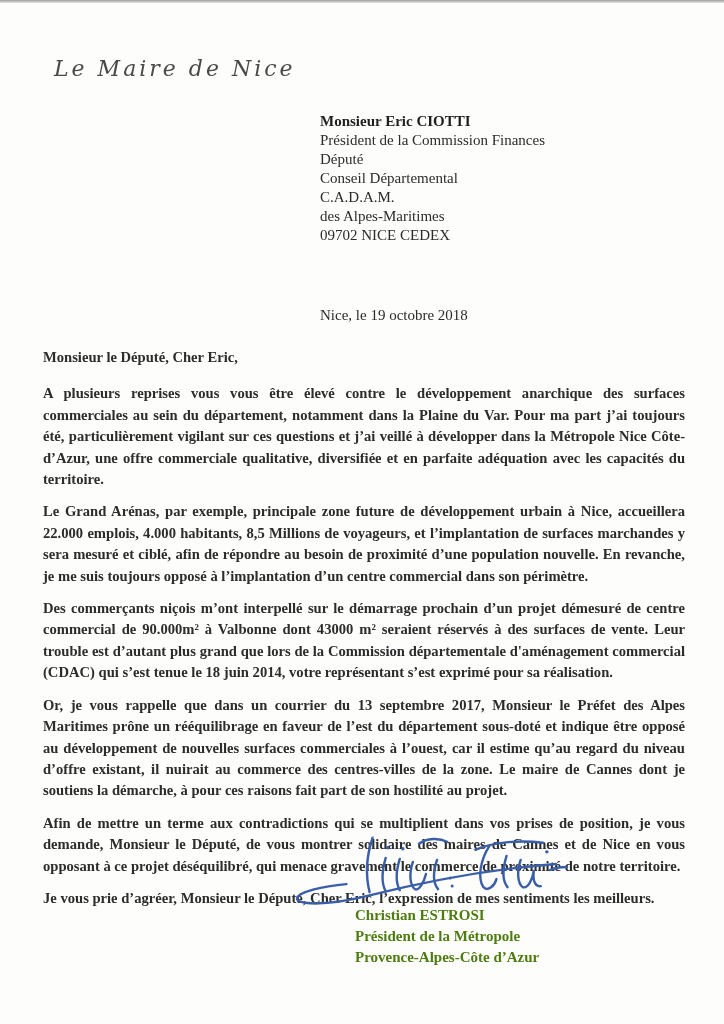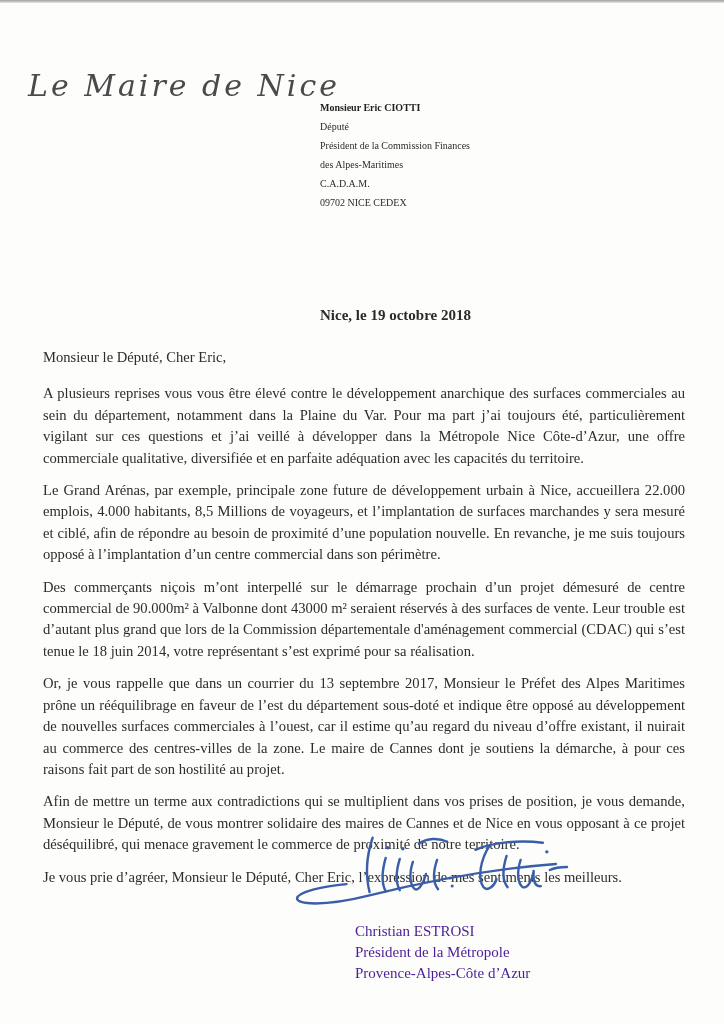--- a/index.html
+++ b/index.html
@@ -14,74 +14,75 @@
     background: #fdfdfc;
     overflow: hidden;
     color: #2e2e2e;
   }
   .top-scan-edge {
     position: absolute; top: 0; left: 0;
     width: 724px; height: 3px;
     background: linear-gradient(#9f9f9f, #e6e6e6);
   }
   .letterhead {
-    position: absolute; left: 28px; top: 56px;
+    position: absolute; left: 54px; top: 56px;
     font-family: "DejaVu Serif", serif;
     font-style: italic;
-    font-size: 30px;
+    font-size: 22px;
     letter-spacing: 3px;
     color: #4a4a4a;
     white-space: nowrap;
-    margin-top: 12px;
   }
   .recipient {
-    position: absolute; left: 320px; top: 98px;
-    font-size: 10px; line-height: 19px;
+    position: absolute; left: 320px; top: 112px;
+    font-size: 15px; line-height: 19px;
     color: #2b2b2b;
   }
   .recipient .name { font-weight: bold; color: #1f1f1f; }
   .dateline {
     position: absolute; left: 320px; top: 307px;
-    font-size: 15px; color: #2b2b2b; font-weight: bold;
+    font-size: 15px; color: #2b2b2b;
   }
   .body-col {
     position: absolute; left: 43px; top: 347px;
     width: 642px;
     font-size: 14.6px; line-height: 21.4px;
     color: #2c2c2c;
+    font-weight: bold;
   }
   .salutation { margin: 0 0 15px 0; }
   .par { margin: 0 0 11px 0; text-align: justify; }
   .closing { margin: 0; text-align: left; }
   .signature-ink {
     position: absolute; left: 288px; top: 831px;
     width: 282px; height: 82px;
   }
   .sig-block {
     position: absolute; left: 355px; top: 905px;
     font-size: 15px; line-height: 21px;
-    font-weight: normal; color: #4c1d95; margin-top: 16px;
+    font-weight: bold; color: #4d7c0f;
   }
   .sig-block div { margin: 0; }
 </style>
 </head>
 <body>
 
 <div class="page">
 
   <div class="top-scan-edge"></div>
 
   <div class="letterhead">Le Maire de Nice</div>
 
   <div class="recipient">
     <div class="name">Monsieur Eric CIOTTI</div>
+    <div>Président de la Commission Finances</div>
     <div>Député</div>
-    <div>Président de la Commission Finances</div>
+    <div>Conseil Départemental</div>
+    <div>C.A.D.A.M.</div>
     <div>des Alpes-Maritimes</div>
-    <div>C.A.D.A.M.</div>
     <div>09702 NICE CEDEX</div>
   </div>
 
   <div class="dateline">Nice, le 19 octobre 2018</div>
 
   <div class="body-col">
     <p class="salutation">Monsieur le Député, Cher Eric,</p>
     <p class="par">A plusieurs reprises vous vous être élevé contre le développement anarchique des surfaces commerciales au sein du département, notamment dans la Plaine du Var. Pour ma part j’ai toujours été, particulièrement vigilant sur ces questions et j’ai veillé à développer dans la Métropole Nice Côte-d’Azur, une offre commerciale qualitative, diversifiée et en parfaite adéquation avec les capacités du territoire.</p>
     <p class="par">Le Grand Arénas, par exemple, principale zone future de développement urbain à Nice, accueillera 22.000 emplois, 4.000 habitants, 8,5 Millions de voyageurs, et l’implantation de surfaces marchandes y sera mesuré et ciblé, afin de répondre au besoin de proximité d’une population nouvelle. En revanche, je me suis toujours opposé à l’implantation d’un centre commercial dans son périmètre.</p>
     <p class="par">Des commerçants niçois m’ont interpellé sur le démarrage prochain d’un projet démesuré de centre commercial de 90.000m² à Valbonne dont 43000 m² seraient réservés à des surfaces de vente. Leur trouble est d’autant plus grand que lors de la Commission départementale d'aménagement commercial (CDAC) qui s’est tenue le 18 juin 2014, votre représentant s’est exprimé pour sa réalisation.</p>

